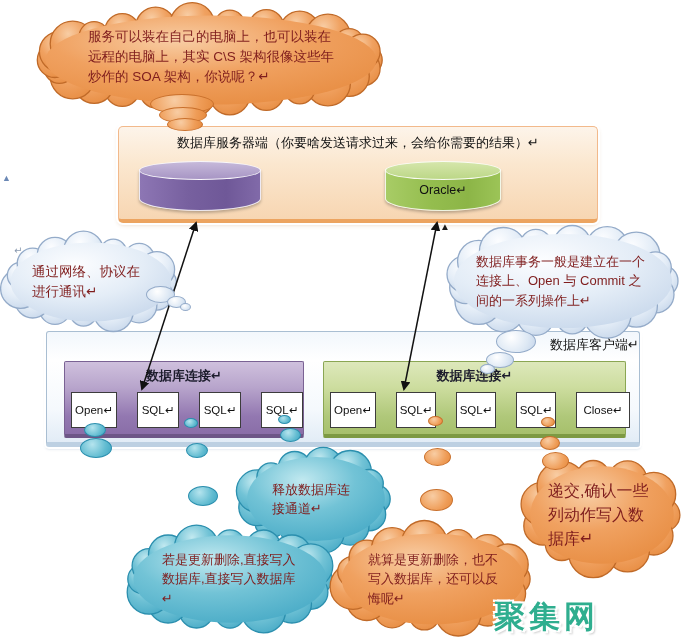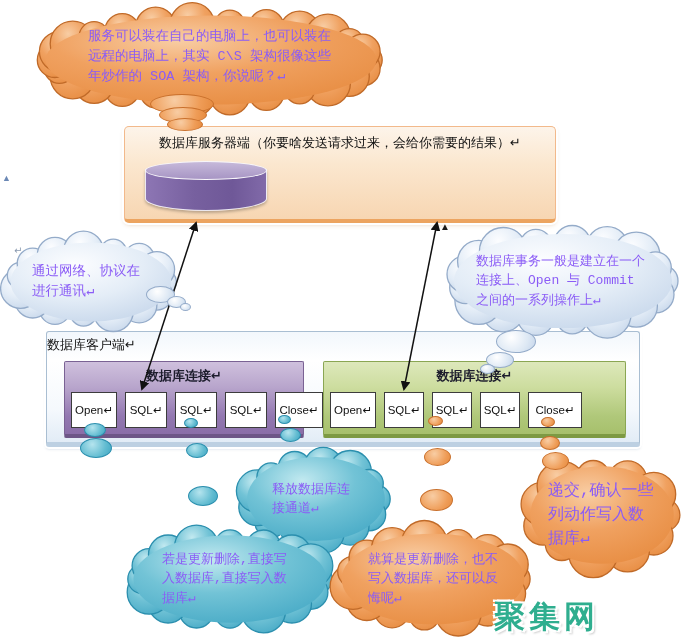--- a/index.html
+++ b/index.html
@@ -3,61 +3,61 @@
 <meta charset="utf-8">
 <style>
   html,body{margin:0;padding:0;background:#fff;}
   .stage{position:relative;width:682px;height:640px;background:#ffffff;overflow:hidden;
          font-family:"Liberation Sans","DejaVu Sans",sans-serif;color:#111;}
 
   
   .cloud{position:absolute;z-index:4;}
   .cloud svg{position:absolute;left:0;top:0;overflow:visible;}
   .cloud-text{position:absolute;inset:0;display:flex;align-items:center;
-              font-size:13px;line-height:1.5;color:#8b5cf6;z-index:2;font-family:Liberation Mono, monospace;}
+              font-size:13px;line-height:1.5;color:#7f1d1d;z-index:2;}
 
   
   .dot{position:absolute;border-radius:50%;z-index:6;}
   .dot-orange{background:radial-gradient(circle at 38% 30%,#f8cda4,#ef9d58 62%,#e68a3e);border:1px solid #c9702c;}
   .dot-blue{background:radial-gradient(circle at 38% 30%,#ffffff,#dde8f4 60%,#c3d4e9);border:1px solid #94abc9;}
   .dot-teal{background:radial-gradient(circle at 38% 30%,#b5e4ee,#62bcd1 60%,#3fa5c2);border:1px solid #2b8fae;}
 
   
-  .server-box{position:absolute;left:124px;top:126px;width:430px;height:92px;z-index:2;
+  .server-box{position:absolute;left:118px;top:126px;width:430px;height:92px;z-index:2;
     background:linear-gradient(180deg,#fdf4ea 0%,#fbe7cf 40%,#f7d6b2 100%);
     border:1px solid #f2b98b;border-bottom:4px solid #eca460;border-radius:5px;
-    box-shadow:0 0 0 2px #ffffff,0 2px 4px rgba(180,120,60,.30);}
+    box-shadow:0 0 0 2px #ffffff,0 2px 4px rgba(180,120,60,.30);padding-left:48px;}
   .server-title{position:absolute;left:0;right:0;top:7px;text-align:center;font-size:13px;}
 
   .cyl{position:absolute;}
   .cyl-body{position:absolute;left:0;right:0;top:8px;bottom:0;
     border-radius:0 0 50% 50%/0 0 30% 30%;
     border:1px solid rgba(255,255,255,.85);
     box-shadow:0 2px 3px rgba(0,0,0,.25);}
   .cyl-top{position:absolute;left:0;right:0;top:0;height:17px;border-radius:50%;
     border:1px solid rgba(255,255,255,.9);}
   .cyl-label{position:absolute;left:0;right:0;top:21px;text-align:center;font-size:12.5px;color:#111;}
   .misspell{text-decoration:underline wavy #e24444;text-decoration-thickness:1px;text-underline-offset:2px;}
 
   
   .client-box{position:absolute;left:46px;top:331px;width:592px;height:110px;z-index:2;
     background:linear-gradient(180deg,#f2f7fc 0%,#ffffff 26%,#f5f9fd 70%,#e2ecf6 100%);
     border:1px solid #a9bed2;border-bottom:5px solid #bdd0e2;border-radius:3px;
     box-shadow:0 0 0 2px #ffffff,0 2px 3px rgba(100,130,160,.30);}
-  .client-title{position:absolute;left:0;right:0;top:4px;text-align:left;font-size:13px;}
+  .client-title{position:absolute;left:0;right:0;top:4px;text-align:right;font-size:13px;}
 
   .conn{position:absolute;top:29px;height:72px;border-radius:2px;}
   .conn-purple{left:17px;width:238px;
     background:linear-gradient(180deg,#cfc0dd 0%,#b8a5cc 35%,#9378b1 75%,#8a6ea8 100%);
     border:1px solid #7a6294;border-bottom:4px solid #6d5687;}
   .conn-green{left:276px;width:301px;
     background:linear-gradient(180deg,#dde8bb 0%,#cddd9f 35%,#b0c87a 75%,#a7c06c 100%);
     border:1px solid #8aa653;border-bottom:4px solid #7d9a43;}
   .conn-title{position:absolute;left:0;right:0;top:5px;text-align:center;font-size:13px;font-weight:bold;color:#1c1c2c;}
-  .cells{position:absolute;left:6px;top:30px;display:flex;gap:8px;}
+  .cells{position:absolute;left:6px;top:30px;display:flex;gap:20px;}
   .cell{height:34px;background:#ffffff;border:1px solid #3c3c3c;
         display:flex;align-items:center;justify-content:center;font-size:11.5px;color:#111;}
 
   
   .overlay{position:absolute;left:0;top:0;z-index:5;pointer-events:none;}
 
   
   .mark{position:absolute;z-index:3;line-height:1;}
 
   
@@ -88,20 +88,25 @@
           <stop offset="100%" stop-color="#42a7c4"></stop>
       </radialGradient>
     </defs>
   </svg>
 
   <div class="server-box">
     <div class="server-title">数据库服务器端（你要啥发送请求过来，会给你需要的结果）↵</div>
     <div class="cyl" style="left:20px;top:34px;width:122px;height:50px">
       <div class="cyl-body" style="background:linear-gradient(90deg,#8d76b4,#77609f 40%,#6f5898 72%,#816aa9)"></div>
       <div class="cyl-top" style="background:linear-gradient(180deg,#c6b9da,#a795c4)"></div>
+    </div>
+    <div class="cyl" style="left:266px;top:34px;width:116px;height:50px">
+      <div class="cyl-body" style="background:linear-gradient(90deg,#a8cc66,#94bd4e 40%,#8cb547 72%,#9cc457)"></div>
+      <div class="cyl-top" style="background:linear-gradient(180deg,#d5e6ab,#bcd787)"></div>
+      <div class="cyl-label">Oracle↵</div>
     </div>
   </div>
 
   <div class="client-box">
     <div class="client-title">数据库客户端↵</div>
 
     <div class="conn conn-purple">
       <div class="conn-title">数据库连接↵</div>
       <div class="cells">
         <div class="cell" style="width:44px">Open↵</div>

